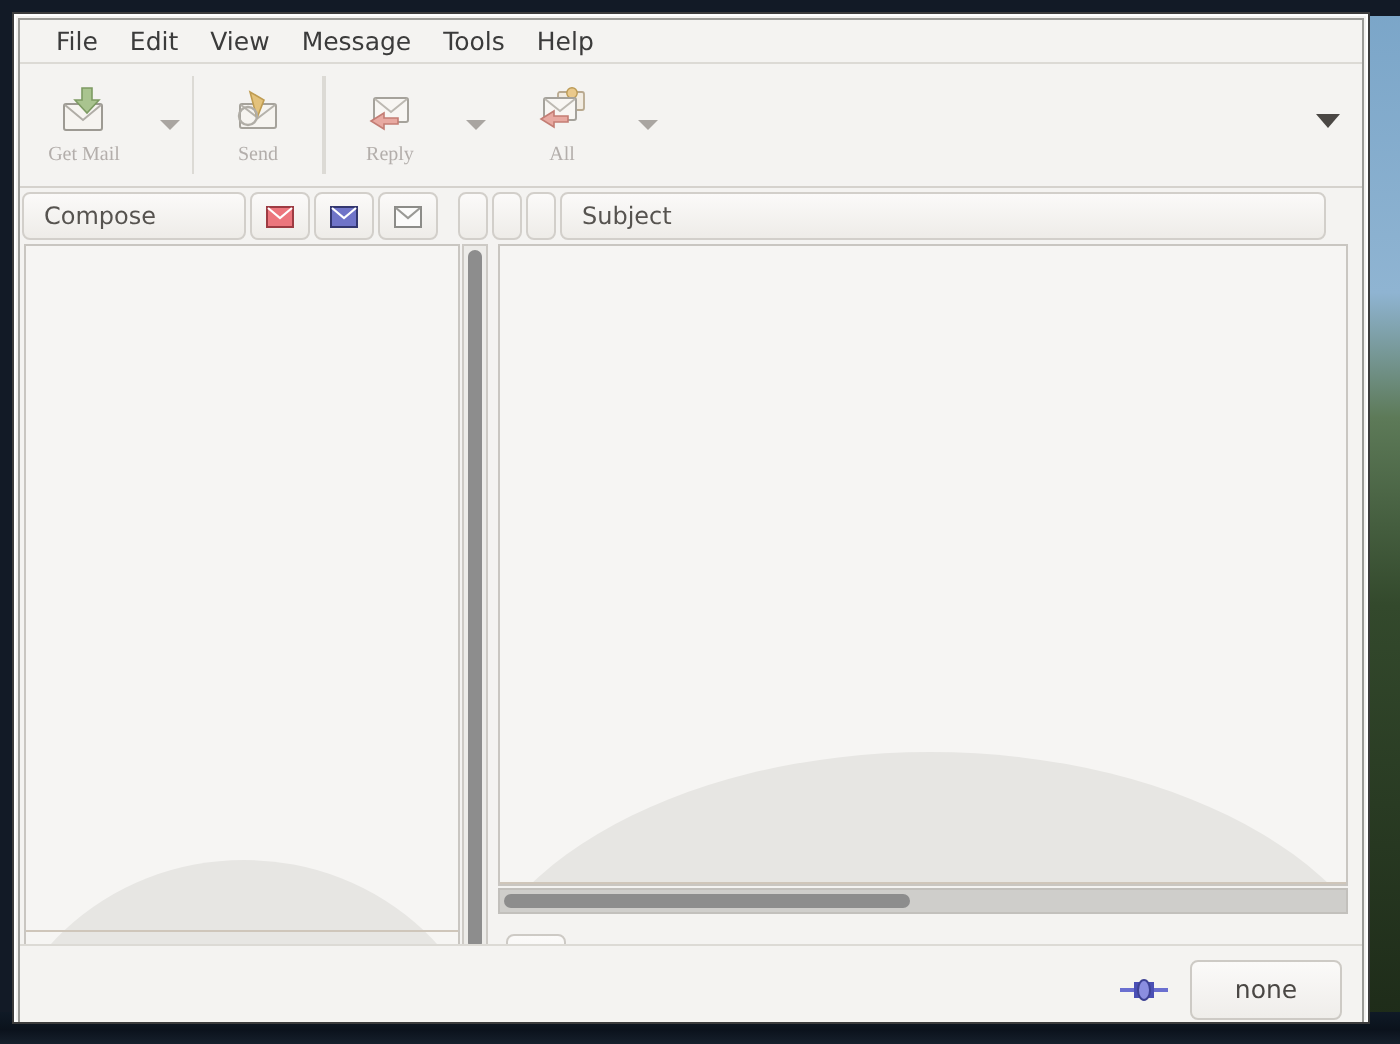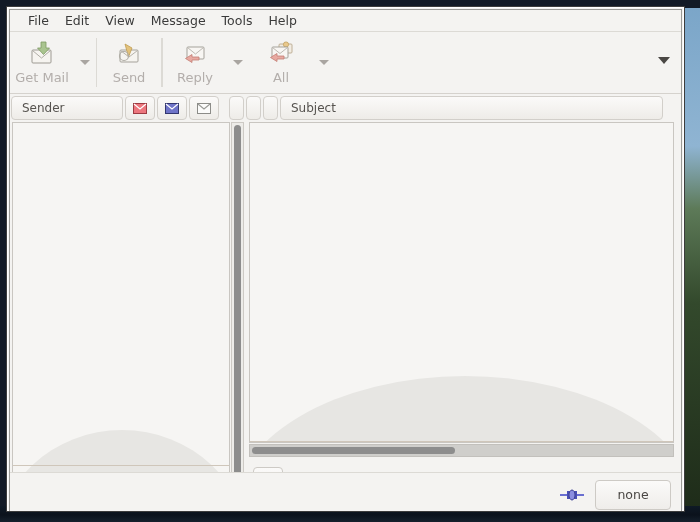--- a/index.html
+++ b/index.html
@@ -108,23 +108,24 @@
     height: 56px;
     display: flex;
     flex-direction: column;
     align-items: center;
     justify-content: center;
     gap: 3px;
     cursor: default;
   }
   .tb-icon { width: 30px; height: 26px; position: relative; }
   .tb-label {
-    font-size: 13px;
+    font-size: 10px;
     color: #b3aeab;
     white-space: nowrap;
+    font-family: Liberation Serif, serif;
   }
   .tb-arrow {
     width: 22px;
     height: 56px;
     display: flex;
     align-items: center;
     justify-content: center;
     cursor: default;
   }
   .caret {
@@ -448,21 +449,21 @@
     </div>
 
 
     <div id="tb-overflow">
       <span class="caret big"></span>
     </div>
   </div>
 
   <div id="header-row">
     <div class="col-btn" id="col-folder">
-      <span class="col-label">Sender</span>
+      <span class="col-label">Compose</span>
     </div>
 
     <div class="col-btn col-ico">
       <svg width="14" height="11" viewBox="0 0 14 11">
         <rect x="0.5" y="0.5" width="13" height="10" fill="#ec767d" stroke="#9d3b42" stroke-width="1"></rect>
         <path d="M1 1 L7 6 L13 1" fill="none" stroke="#ffffff" stroke-width="1.1"></path>
       </svg>
     </div>
 
     <div class="col-btn col-ico">

